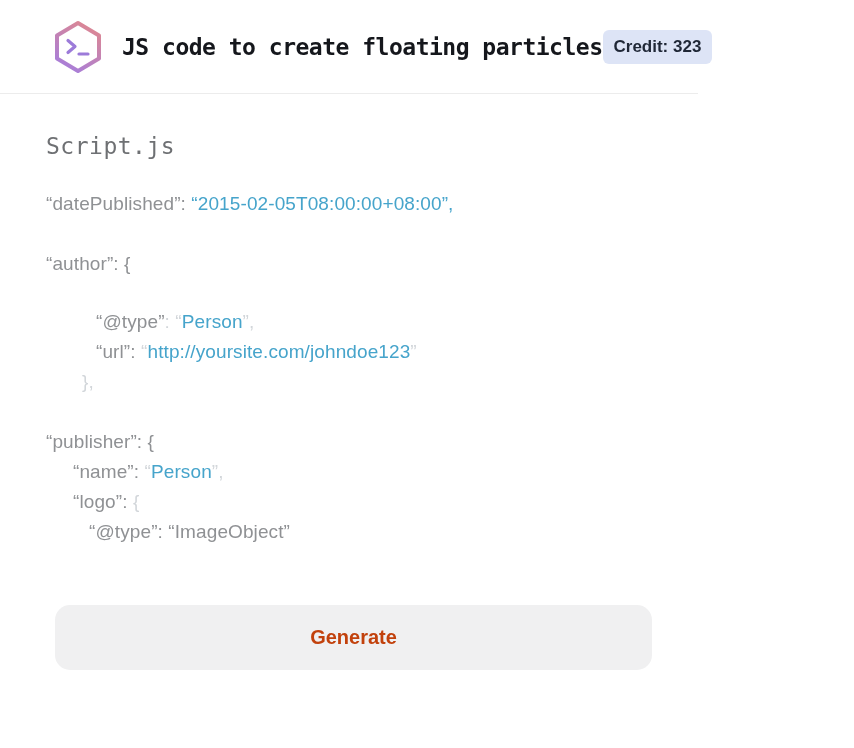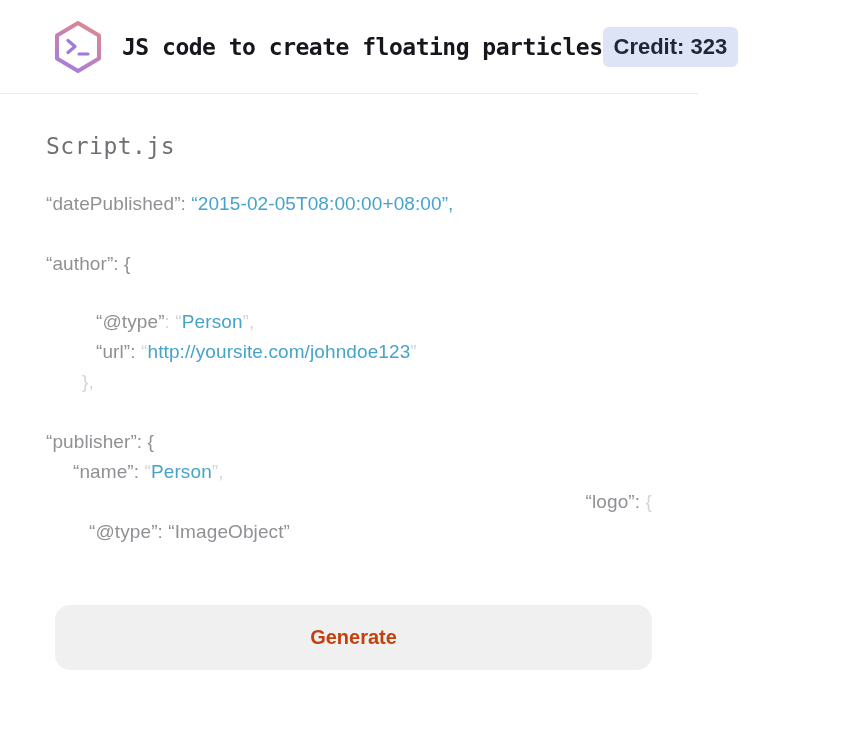--- a/index.html
+++ b/index.html
@@ -27,21 +27,21 @@
     font-size: 23px;
     font-weight: 700;
     color: #15171c;
     letter-spacing: -0.5px;
     white-space: nowrap;
   }
   .credit {
     margin-left: auto;
     background: var(--badge-bg, #dde4f6);
     color: var(--badge-text, #1f2736);
-    font-size: 22px;
+    font-size: 17px;
     font-weight: 700;
     padding: 7px 11px;
     border-radius: 6px;
     white-space: nowrap;
   }
 
   
   .main { padding: 0 46px; }
   .file-title {
     margin-top: 39px;
@@ -107,21 +107,21 @@
     <div class="code">
         <div class="code-line" style="padding-left: 0px;"><span class="seg-key">“datePublished”</span><span class="seg-key">: </span><span class="seg-blue">“2015-02-05T08:00:00+08:00”,</span></div>
         <div class="code-line" style="padding-left: 0px;"></div>
         <div class="code-line" style="padding-left: 0px;"><span class="seg-key">“author”: {</span></div>
         <div class="code-line" style="padding-left: 50px; margin-top: 28px;"><span class="seg-key">“@type”</span><span class="seg-punct">: </span><span class="seg-punct">“</span><span class="seg-blue">Person</span><span class="seg-punct">”,</span></div>
         <div class="code-line" style="padding-left: 50px;"><span class="seg-key">“url”</span><span class="seg-key">: </span><span class="seg-punct">“</span><span class="seg-blue">http://yoursite.com/johndoe123</span><span class="seg-punct">”</span></div>
         <div class="code-line" style="padding-left: 36px;"><span class="seg-punct">},</span></div>
         <div class="code-line" style="padding-left: 0px;"></div>
         <div class="code-line" style="padding-left: 0px;"><span class="seg-key">“publisher”: {</span></div>
         <div class="code-line" style="padding-left: 27px;"><span class="seg-key">“name”</span><span class="seg-key">: </span><span class="seg-punct">“</span><span class="seg-blue">Person</span><span class="seg-punct">”,</span></div>
-        <div class="code-line" style="padding-left: 27px; text-align: right;"><span class="seg-key">“logo”</span><span class="seg-key">: </span><span class="seg-punct">{</span></div>
+        <div class="code-line" style="padding-left: 27px;"><span class="seg-key">“logo”</span><span class="seg-key">: </span><span class="seg-punct">{</span></div>
         <div class="code-line" style="padding-left: 43px;"><span class="seg-key">“@type”: “ImageObject”</span></div>
       </div>
     <div class="generate-row">
       <button class="generate">Generate</button>
     </div>
   </main>
 
 </div>
 
 </body></html>

